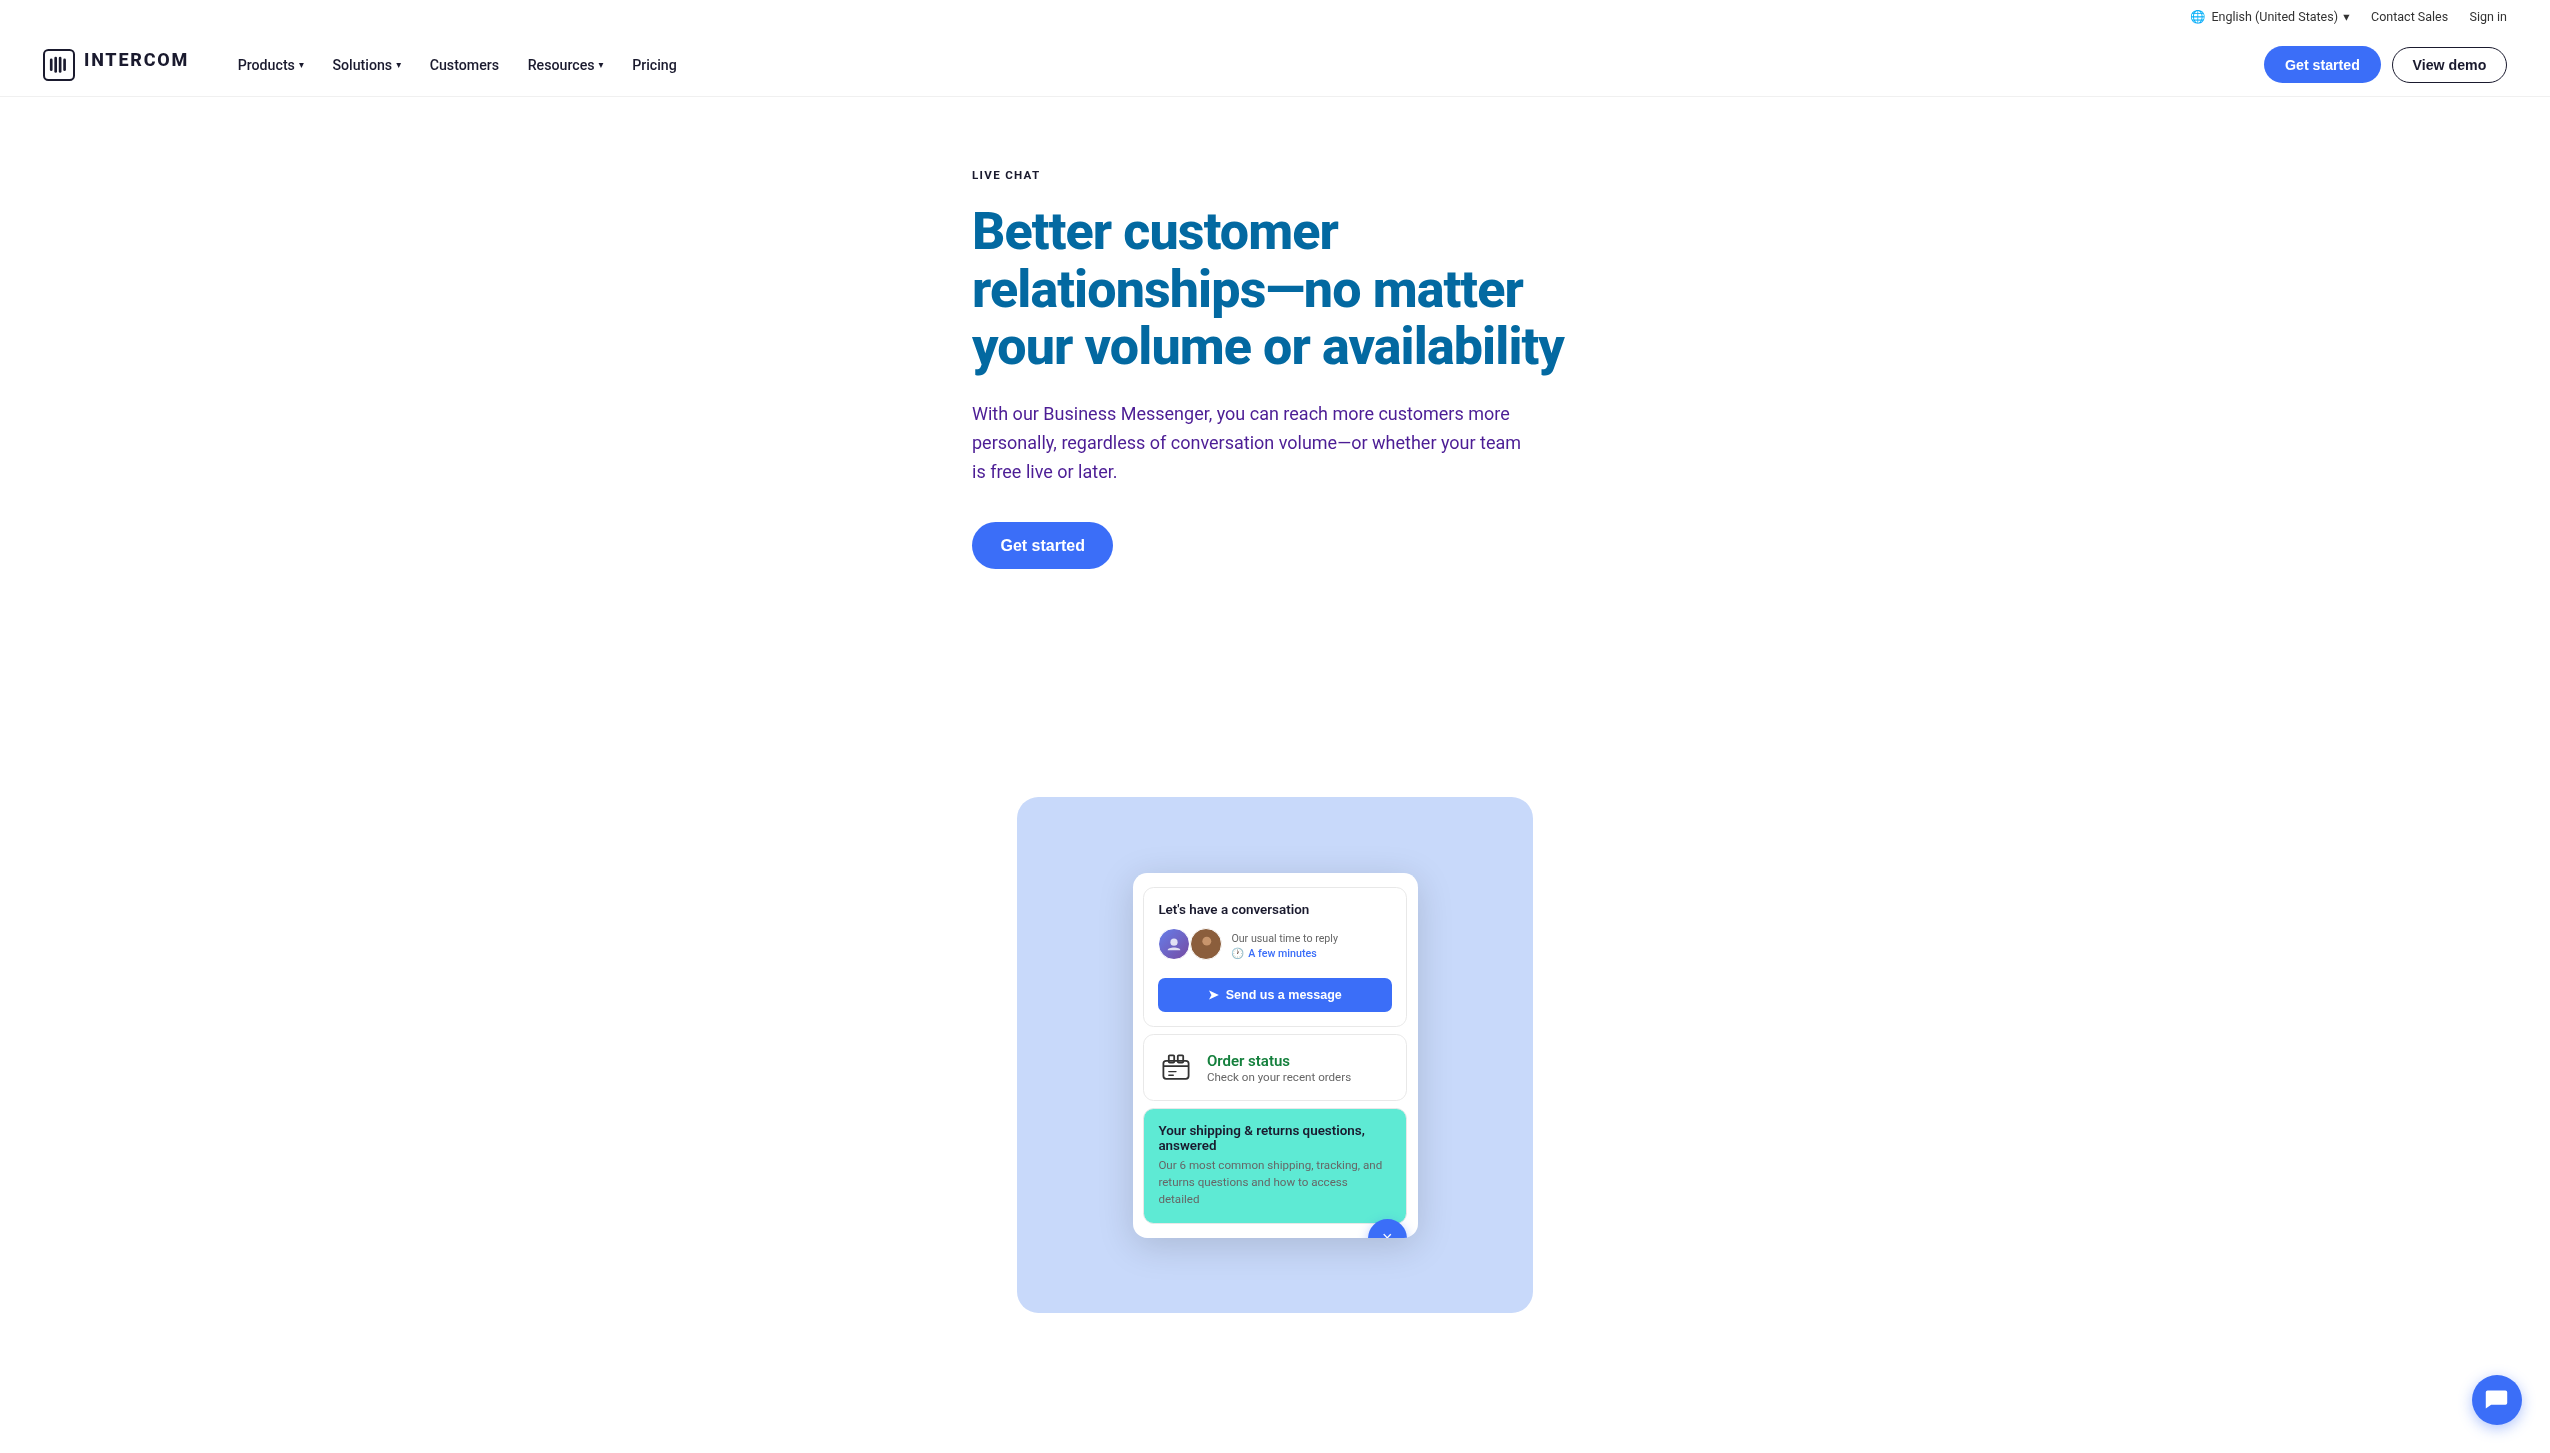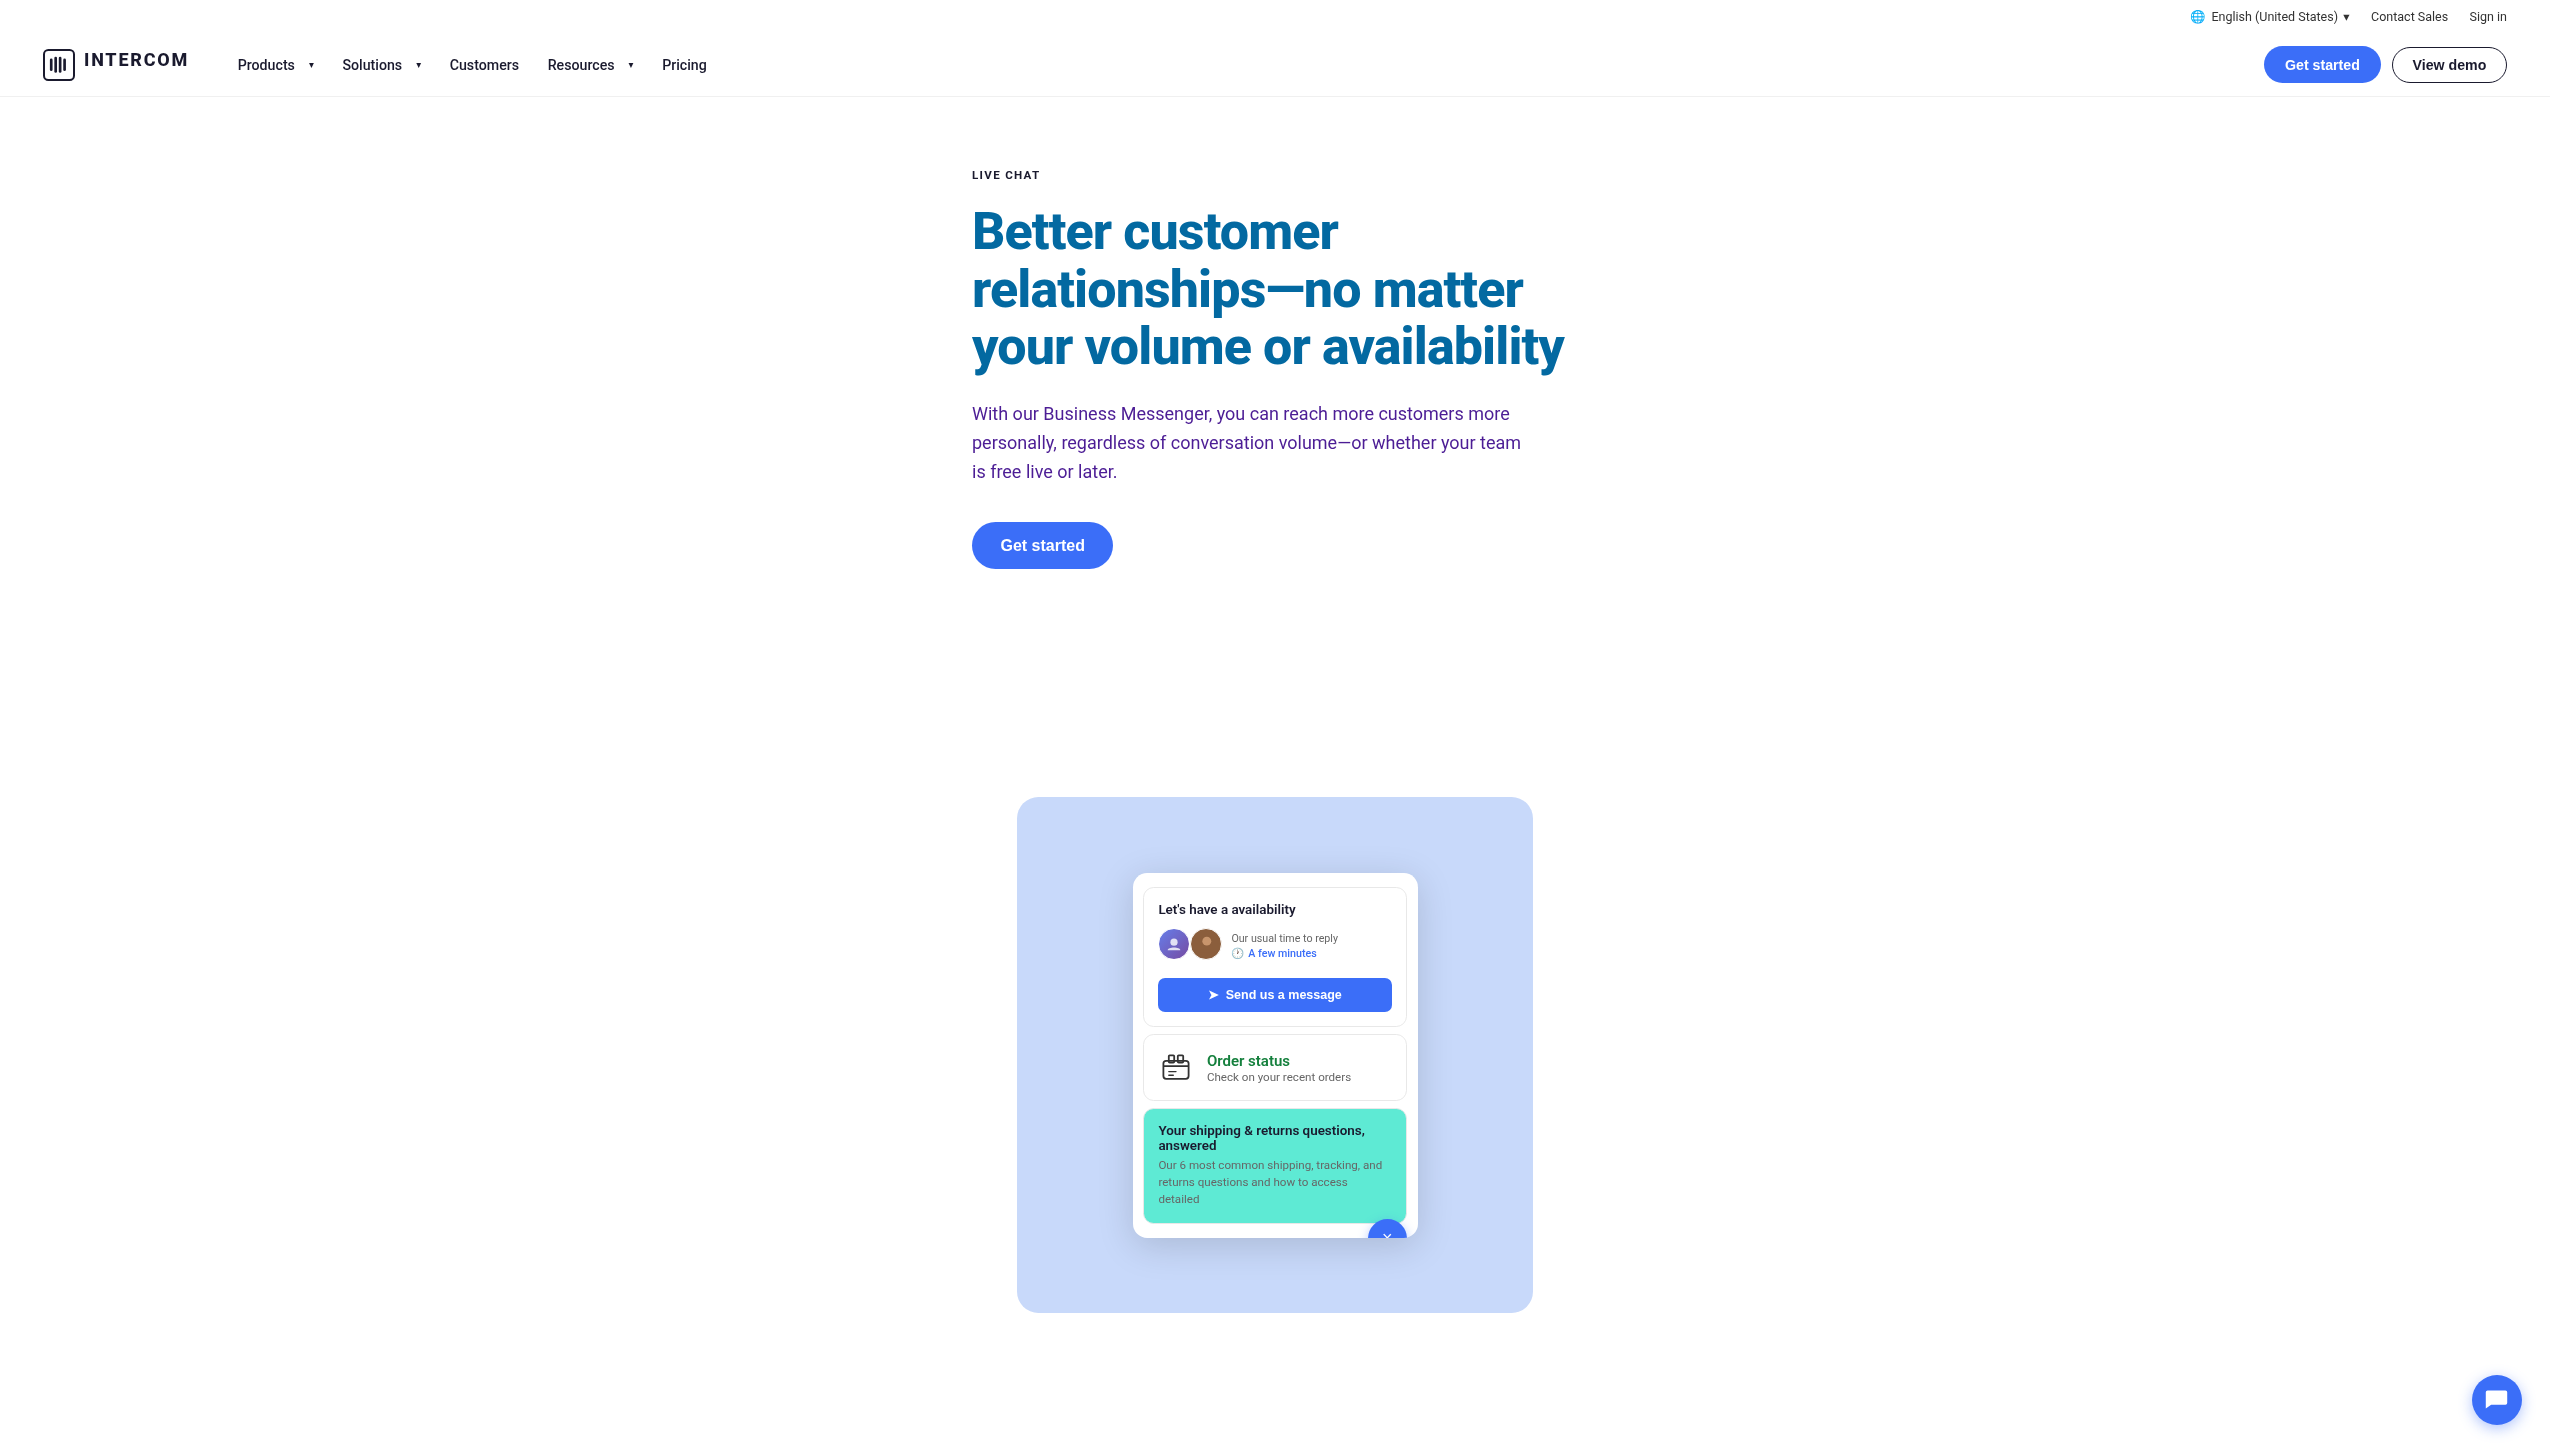--- a/index.html
+++ b/index.html
@@ -67,21 +67,21 @@
 
     .nav-links {
       display: flex;
       align-items: center;
       gap: 3.6px;
       flex: 1;
     }
     .nav-item {
       display: flex;
       align-items: center;
-      gap: 14px;
+      gap: 4px;
       padding: 7.1px 12.5px;
       font-size: 14.2px;
       font-weight: 500;
       color: #1a1a2e;
       cursor: pointer;
       border-radius: 5.3px;
       text-decoration: none;
     }
     .nav-item .chevron {
       font-size: 9.8px;
@@ -438,21 +438,21 @@
   </div>
 
   <div class="hero-visual">
     <div class="visual-bg">
       <div class="messenger">
 
 
         <div class="messenger-body">
 
           <div class="conversation-card">
-            <div class="conversation-title">Let's have a availability</div>
+            <div class="conversation-title">Let's have a conversation</div>
             <div style="display:flex; align-items:center; gap:9px; margin-bottom:7.1px;">
               <div class="agent-avatars">
                 <div class="agent-avatar agent-avatar-bg1" style="display:flex;align-items:center;justify-content:center;">
                   <svg width="18" height="18" viewBox="0 0 20 20">
                       <circle cx="10" cy="8" r="4" fill="rgba(255,255,255,0.8)"></circle>
                       <path d="M3 17c0-4 14-4 14 0" fill="rgba(255,255,255,0.8)"></path>
                     </svg>
                 </div>
                 <div class="person-avatar">
                   <svg width="19.6" height="19.6" viewBox="0 0 22 22">

